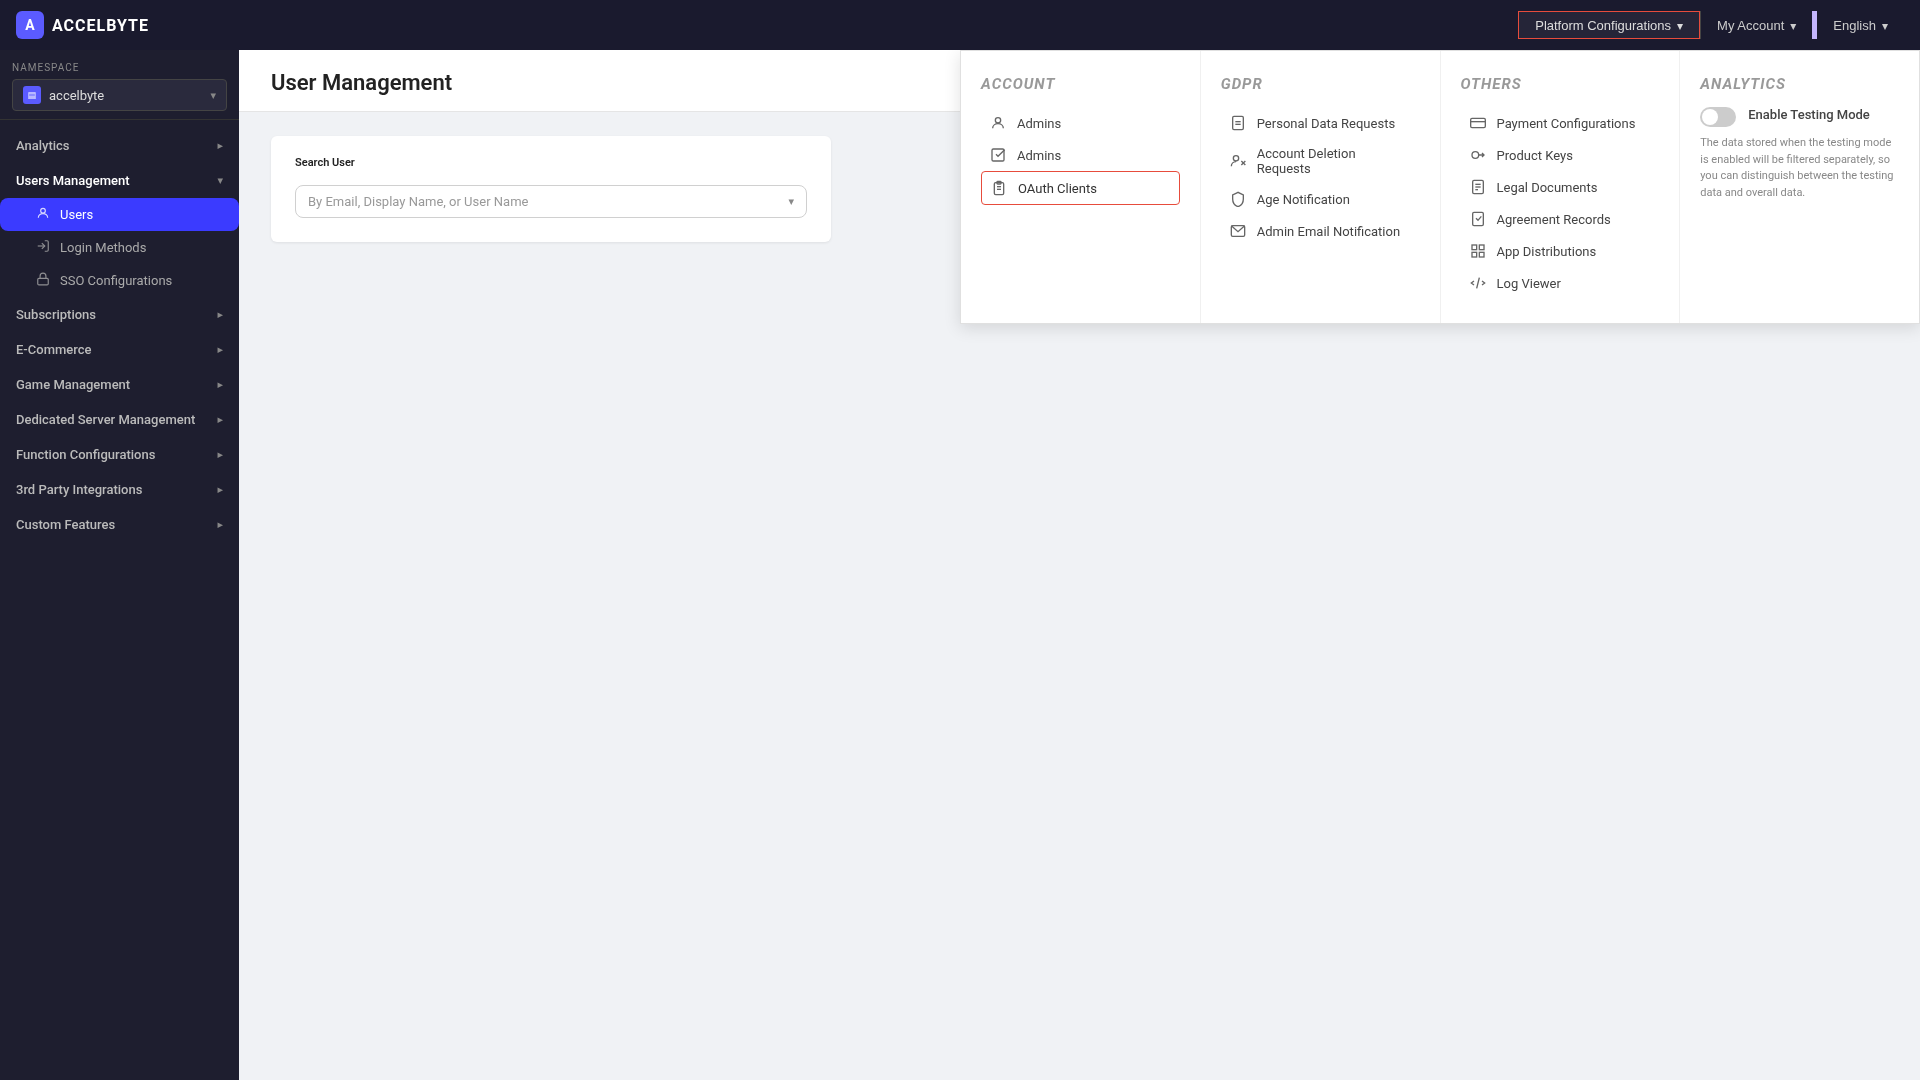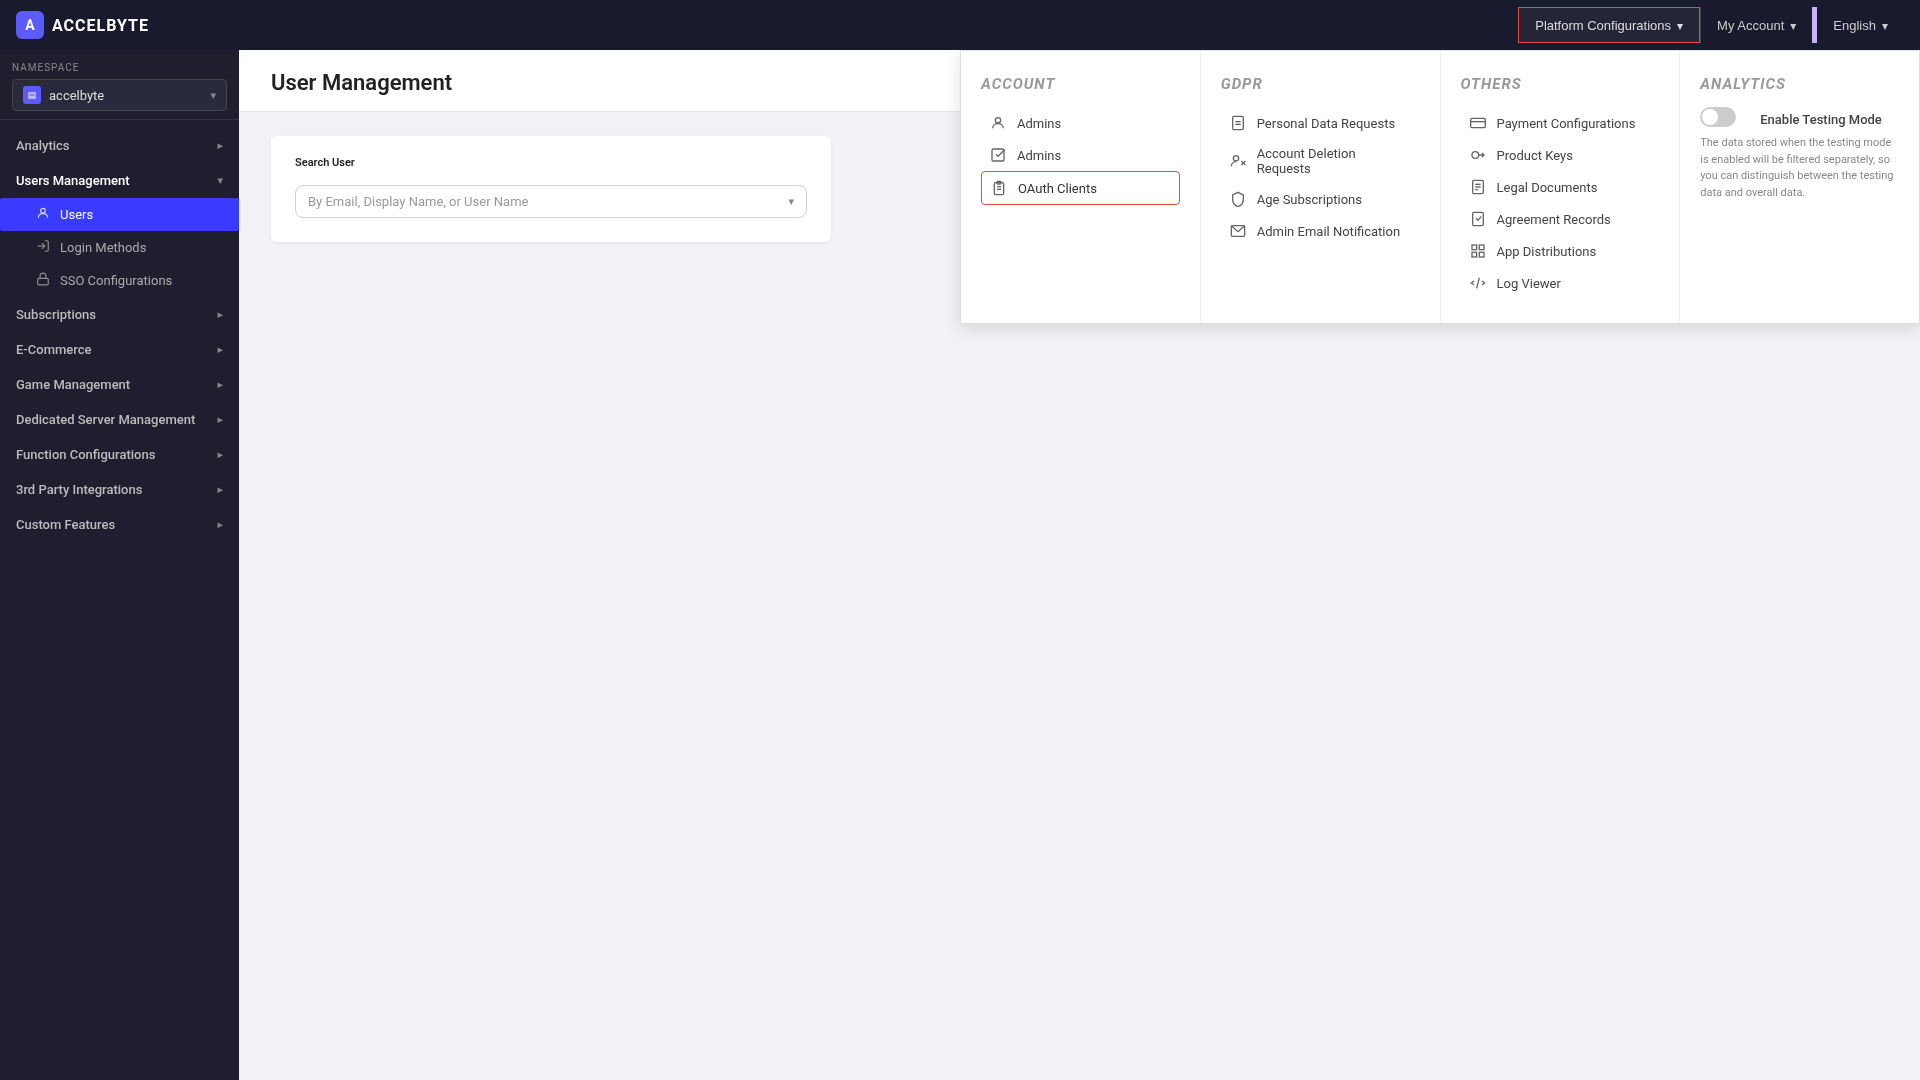--- a/index.html
+++ b/index.html
@@ -47,21 +47,21 @@
     .header-btn {
       background: transparent;
       border: 1px solid #e74c3c;
       color: #ccc;
       padding: 6px 16px;
       cursor: pointer;
       display: flex;
       align-items: center;
       gap: 6px;
       font-size: 13px;
-      height: 36px;
+      height: 28px;
     }
     .header-btn.platform-config {
       border: 1.5px solid #e74c3c;
       color: #ddd;
       background: rgba(255,255,255,0.05);
     }
     .chevron-down::after {
       content: '▾';
       font-size: 12px;
     }
@@ -143,21 +143,21 @@
       padding: 8px 16px 8px 36px;
       cursor: pointer;
       color: #aaa;
       font-size: 13px;
       gap: 10px;
       transition: background 0.15s;
     }
     .sidebar-sub-item.active {
       background: #3b3bff;
       color: #fff;
-      border-radius: 2px;
+      border-radius: 8px;
     }
     .sidebar-sub-item .sub-icon {
       font-size: 13px;
       opacity: 0.8;
     }
 
     
     .main-content {
       flex: 1;
       overflow-y: auto;
@@ -257,22 +257,22 @@
       color: #666;
       font-size: 14px;
       flex-shrink: 0;
     }
     .analytics-col {
       min-width: 220px;
       max-width: 260px;
     }
     .toggle-row {
       display: flex;
-      align-items: flex-end;
-      gap: 24px;
+      align-items: flex-start;
+      gap: 12px;
       margin-bottom: 8px;
     }
     .toggle {
       width: 36px;
       height: 20px;
       background: #ccc;
       border-radius: 10px;
       position: relative;
       cursor: pointer;
     }
@@ -380,21 +380,21 @@
             </svg>
         </span>
         <span>Account Deletion Requests</span>
       </div>
       <div class="dropdown-item">
         <span class="dropdown-item-icon">
           <svg width="16" height="16" viewBox="0 0 24 24" fill="none" stroke="currentColor" stroke-width="2">
               <path d="M12 2L4 6v6c0 5.25 3.5 10 8 11.5C16.5 22 20 17.25 20 12V6L12 2z"></path>
             </svg>
         </span>
-        <span>Age Subscriptions</span>
+        <span>Age Notification</span>
       </div>
       <div class="dropdown-item">
         <span class="dropdown-item-icon">
           <svg width="16" height="16" viewBox="0 0 24 24" fill="none" stroke="currentColor" stroke-width="2">
               <rect x="2" y="4" width="20" height="16" rx="2"></rect>
               <polyline points="2,4 12,13 22,4"></polyline>
             </svg>
         </span>
         <span>Admin Email Notification</span>
       </div>

